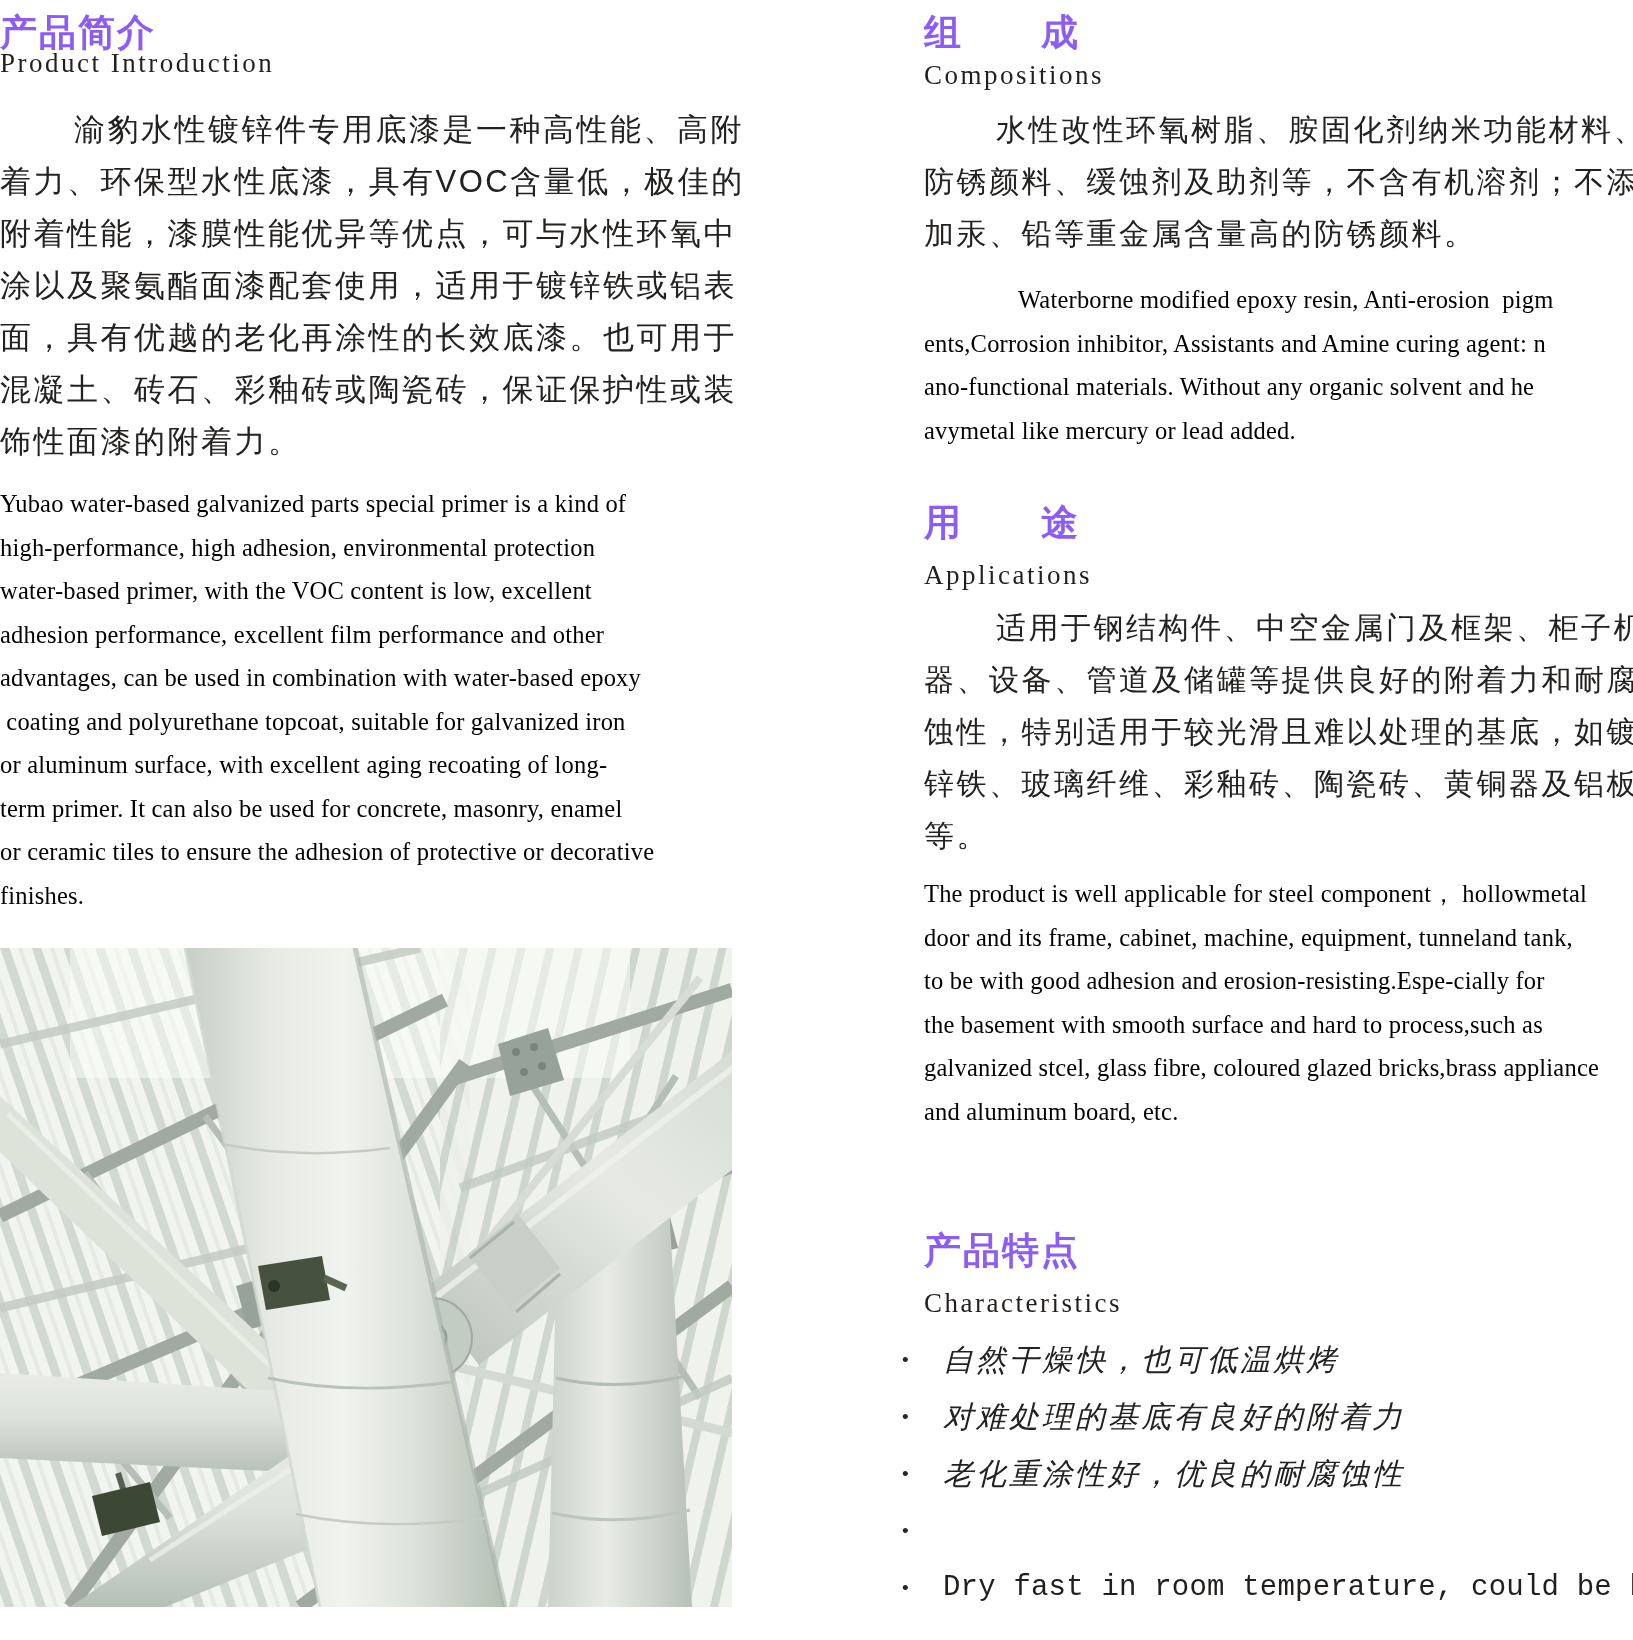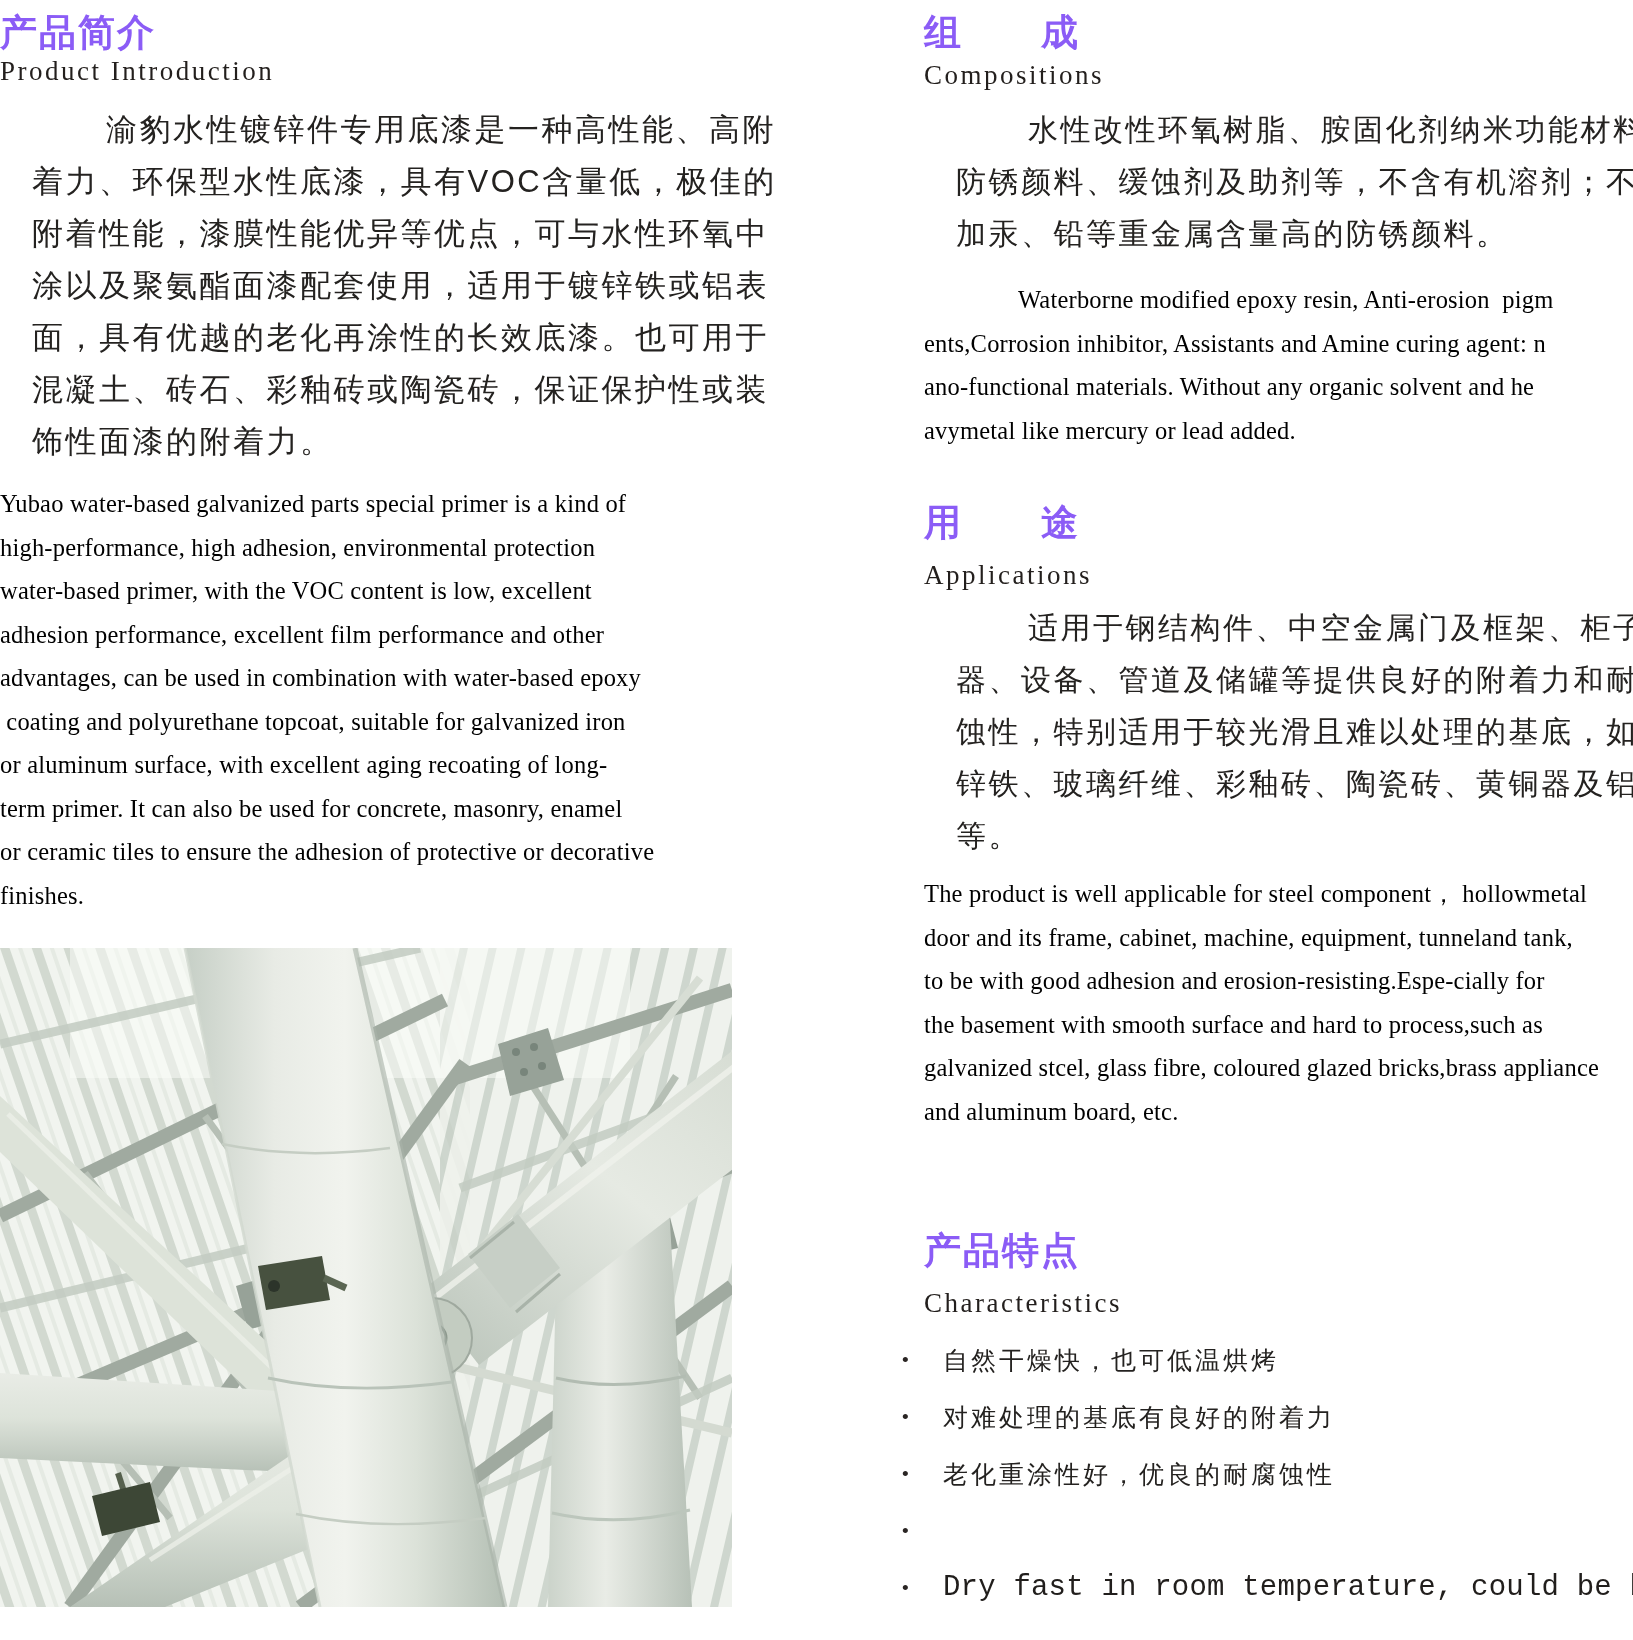--- a/index.html
+++ b/index.html
@@ -14,56 +14,56 @@
   .h-cn{
     font-family:"Liberation Sans",sans-serif;font-weight:700;
     font-size:37px;letter-spacing:2px;color:#8b5cf6;white-space:pre;
   }
   .h-en{
     font-family:"Liberation Serif",serif;font-weight:400;
     font-size:27px;letter-spacing:2.5px;color:#231f1d;white-space:pre;
   }
   .body-cn{
     font-family:"Liberation Sans",sans-serif;font-weight:400;
-    line-height:52px;color:#242220;white-space:pre;padding-left:32px;
+    line-height:52px;color:#242220;white-space:pre;
   }
   .body-cn-l{font-size:31px;letter-spacing:2.5px;text-indent:74px;}
   .body-cn-r{font-size:30px;letter-spacing:2.5px;text-indent:72px;}
   .body-en{
     font-family:"Liberation Serif",serif;font-weight:400;
     font-size:24.5px;line-height:43.5px;letter-spacing:0.2px;
     color:#000000;white-space:pre;
   }
   .ind-en{text-indent:94px;}
   .bullets{left:884px;width:740px;}
   .bullet-row{display:flex;align-items:flex-start;margin-bottom:17px;}
   .bullet-dot{
     width:41px;flex:0 0 41px;text-align:left;padding-left:18px;
     font-size:19px;line-height:40px;color:#2a2523;
   }
   .bullet-text-cn{
-    font-family:"Liberation Sans",sans-serif;font-size:25px;
-    letter-spacing:3px;line-height:40px;color:#242220;white-space:pre;
+    font-family:"Liberation Sans",sans-serif;font-size:30px;
+    letter-spacing:3px;line-height:40px;color:#242220;white-space:pre;font-style:italic;
   }
   .bullet-text-en{
     font-family:Liberation Mono, monospace;font-size:29px;
     letter-spacing:0.2px;line-height:40px;color:#211e1c;white-space:pre;
   }
   .photo{
     left:0;top:948px;width:732px;height:659px;overflow:hidden;background:#f2f5f1;
   }
   .photo svg{display:block;width:732px;height:659px;}
 </style>
 </head>
 <body>
 
 <div class="abs col-left" style="top:8px;">
   <div class="h-cn">产品简介</div>
 </div>
-<div class="abs col-left" style="top:56px;">
+<div class="abs col-left" style="top:48px;">
   <div class="h-en">Product Introduction</div>
 </div>
 <div class="abs col-left" style="top:104px;">
   <div class="body-cn body-cn-l">渝豹水性镀锌件专用底漆是一种高性能、高附
 着力、环保型水性底漆，具有VOC含量低，极佳的
 附着性能，漆膜性能优异等优点，可与水性环氧中
 涂以及聚氨酯面漆配套使用，适用于镀锌铁或铝表
 面，具有优越的老化再涂性的长效底漆。也可用于
 混凝土、砖石、彩釉砖或陶瓷砖，保证保护性或装
 饰性面漆的附着力。</div>

